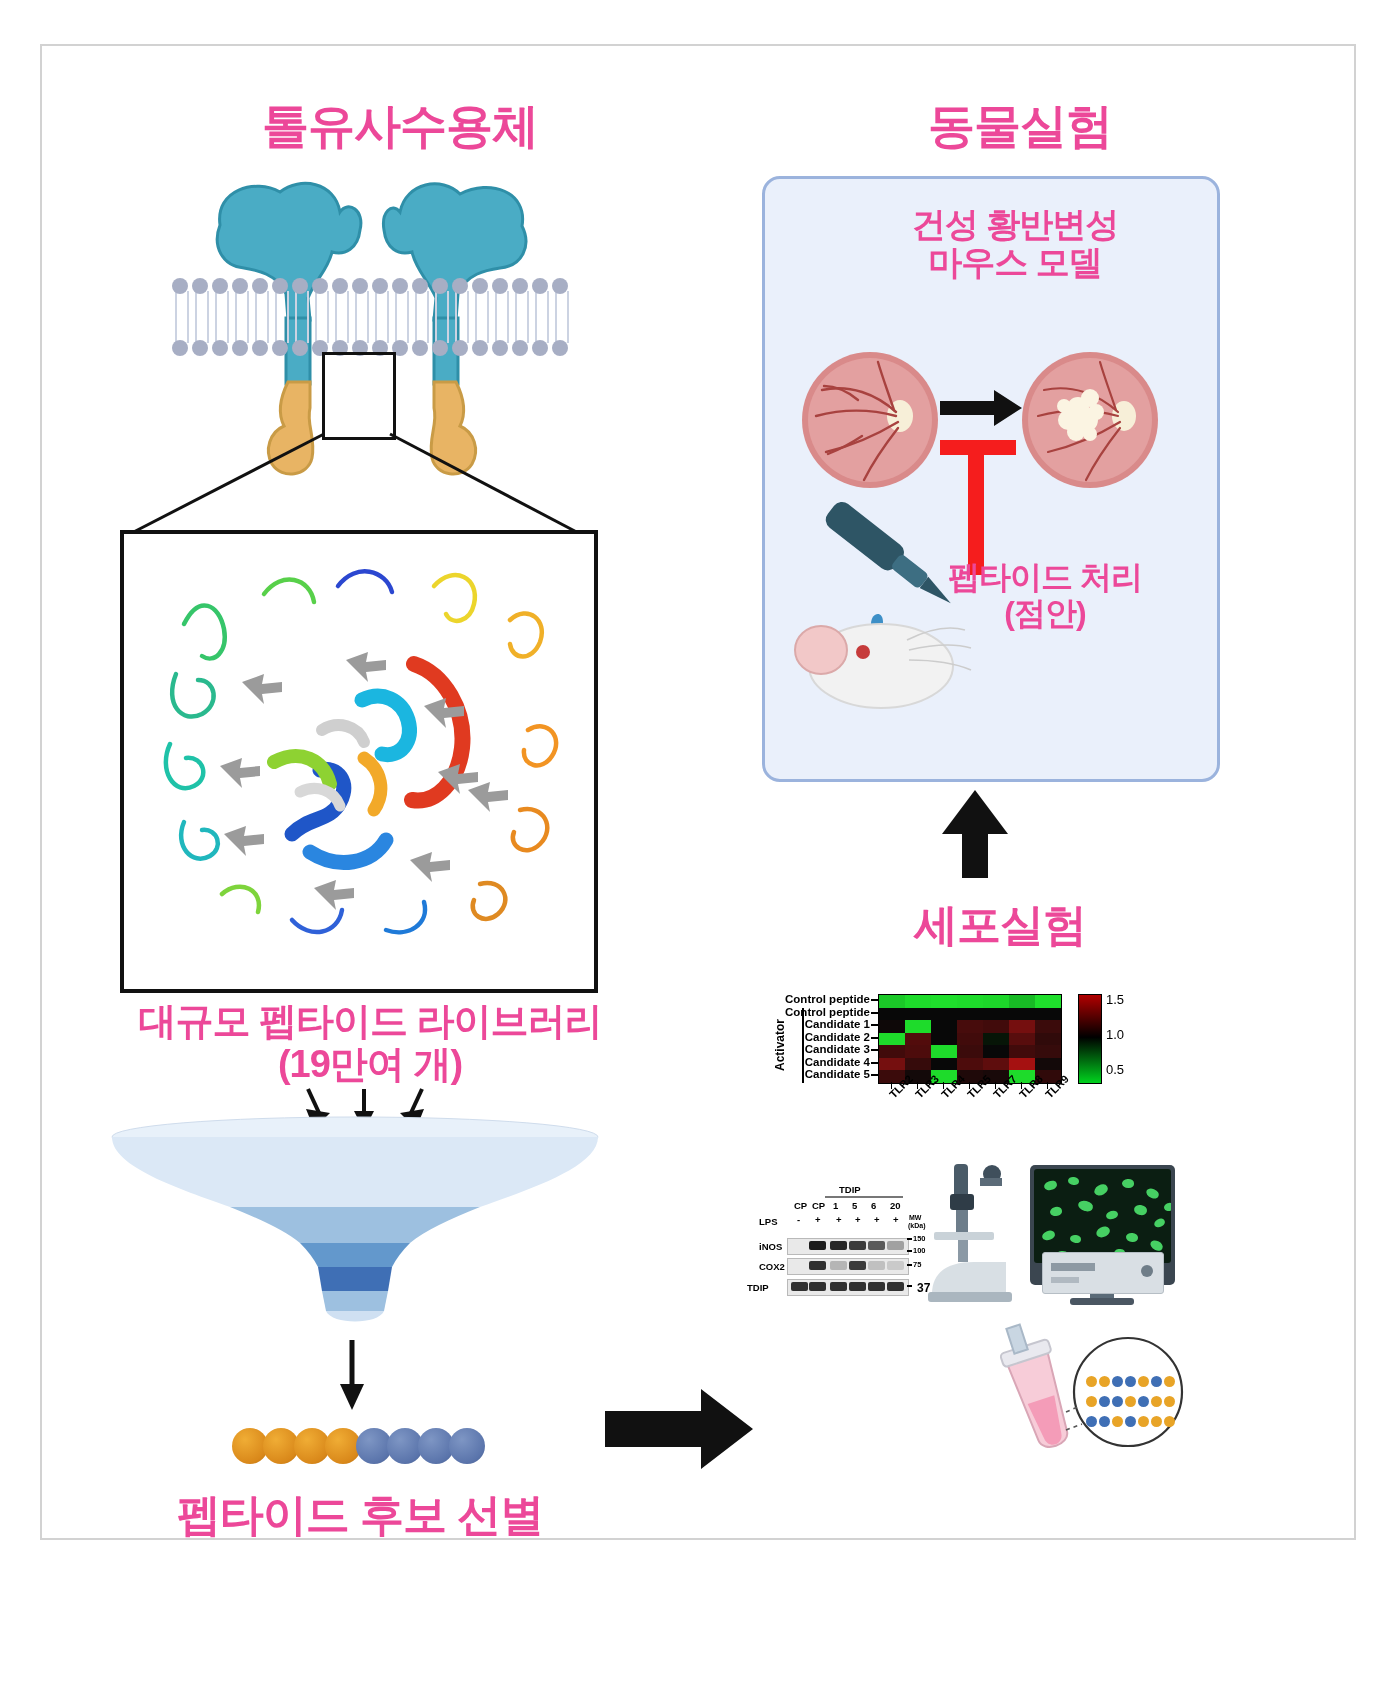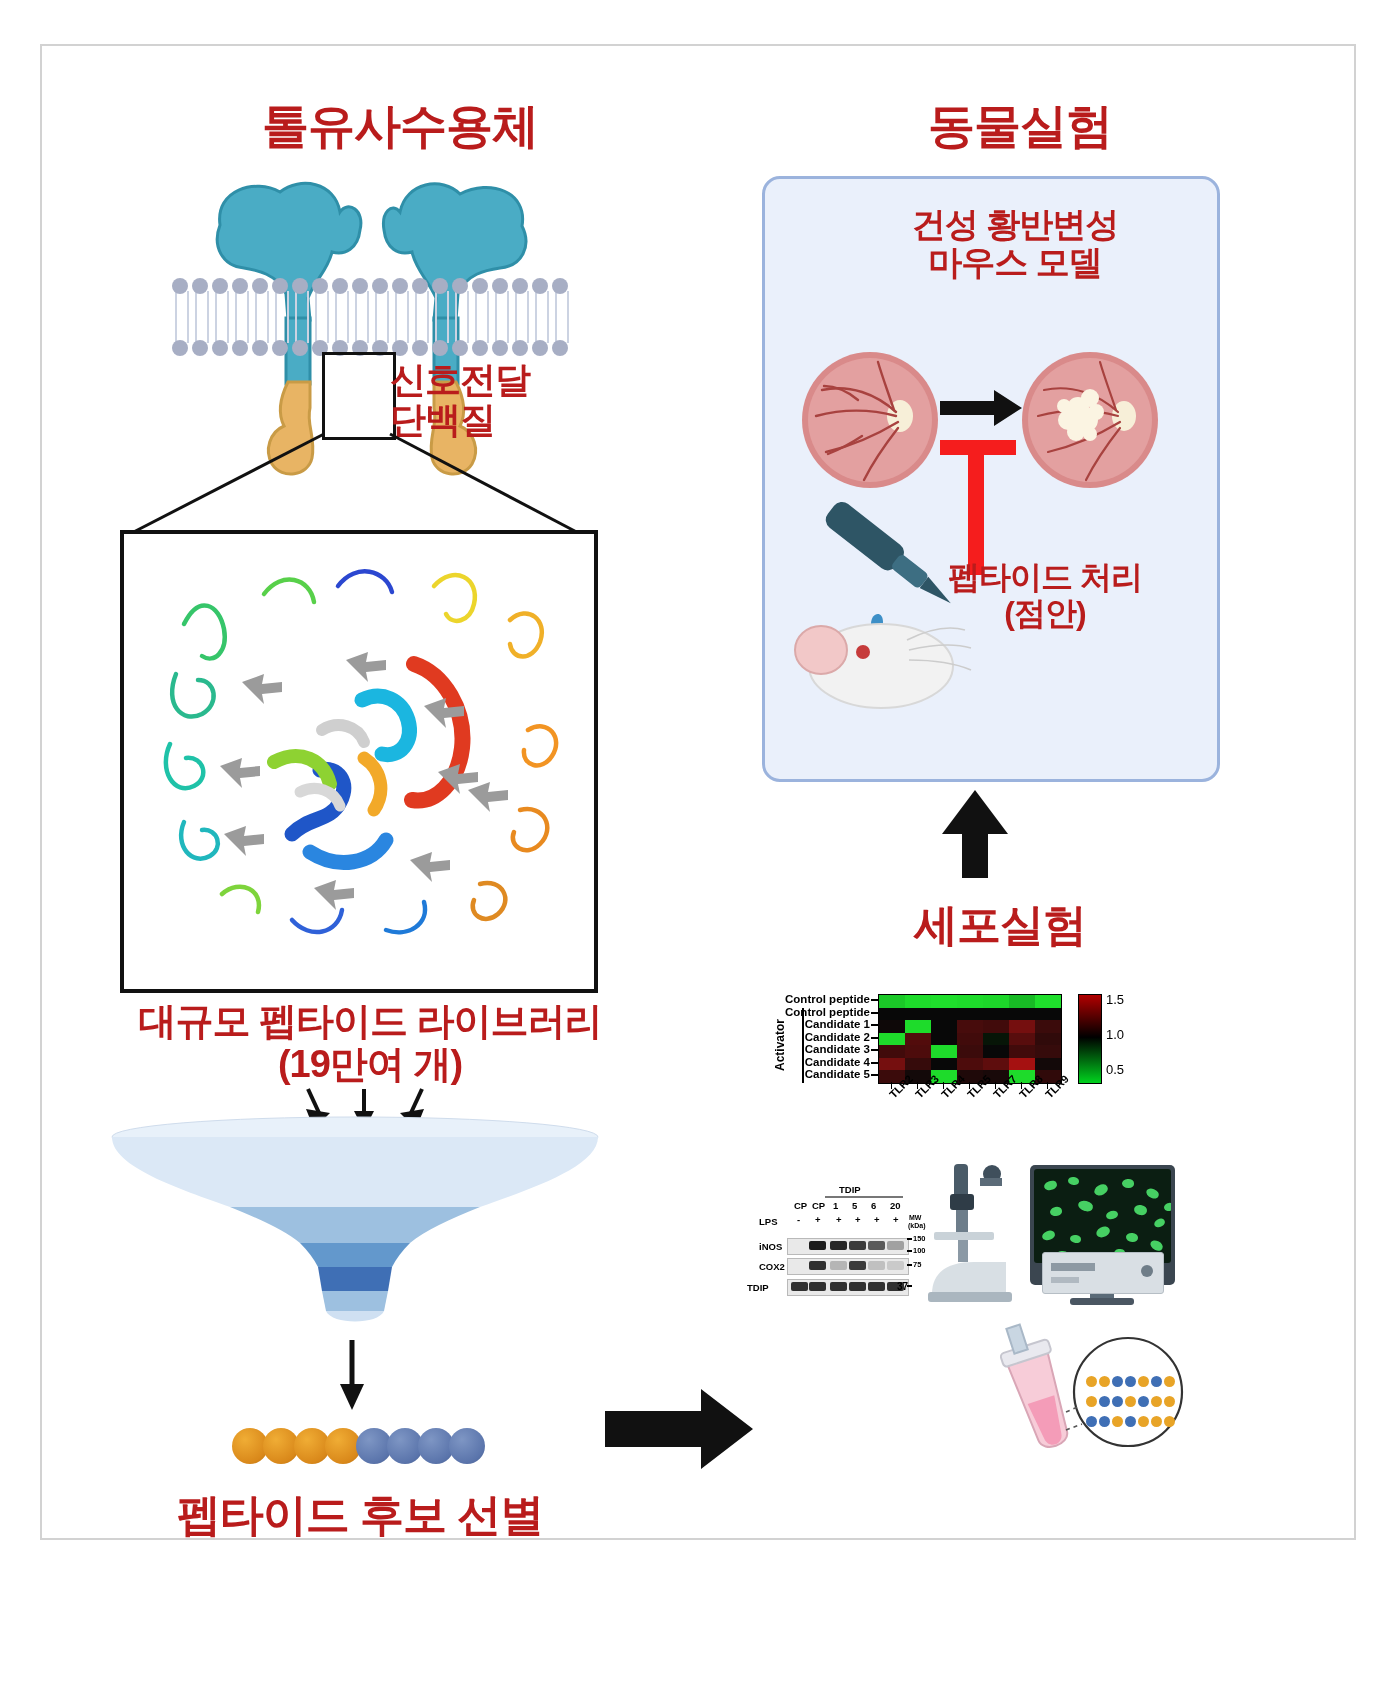--- a/index.html
+++ b/index.html
@@ -1,19 +1,19 @@
 <!DOCTYPE html>
 <html><head>
 <meta charset="utf-8">
 <style>
   html,body{margin:0;padding:0;background:#ffffff;}
   body{font-family:"Liberation Sans",sans-serif;}
   #page{position:relative;width:1400px;height:1689px;background:#ffffff;overflow:hidden;}
   .frame{position:absolute;left:40px;top:44px;width:1312px;height:1492px;border:2px solid #d2d2d2;background:#fff;}
-  .kt{position:absolute;font-weight:bold;color:#b91c1c;text-align:center;line-height:1.12;letter-spacing:-1px;}
+  .kt{position:absolute;font-weight:bold;color:#ec4899;text-align:center;line-height:1.12;letter-spacing:-1px;}
 
   
   #title-tlr{left:110px;top:100px;width:580px;font-size:47px;}
   #title-animal{left:800px;top:100px;width:440px;font-size:47px;}
   #label-signal{left:390px;top:360px;width:280px;font-size:36px;text-align:left;}
   #label-library{left:80px;top:1000px;width:580px;font-size:38px;}
   #label-candidate{left:100px;top:1490px;width:520px;font-size:44px;}
   #label-amd{left:830px;top:205px;width:370px;font-size:34px;}
   #label-peptide-tx{left:900px;top:560px;width:290px;font-size:32px;}
   #label-cell{left:860px;top:900px;width:280px;font-size:44px;}
@@ -269,24 +269,20 @@
           <div class="head"></div>
         </div>
         <div class="lipid up" style="left: 380px;">
           <div class="tail"></div>
           <div class="head"></div>
         </div>
       </div>
   </div>
 
   <div class="sigbox"></div>
-  <div class="kt" id="label-signal">
-    <span>신호전달</span><br>
-    <span>단백질</span>
-  </div>
 
   <svg class="connector" viewBox="0 0 470 190">
     <line x1="204" y1="84" x2="2" y2="188" stroke="#111" stroke-width="3"></line>
     <line x1="270" y1="84" x2="468" y2="188" stroke="#111" stroke-width="3"></line>
   </svg>
 
   <div class="zoombox">
     <svg width="462" height="447" viewBox="0 0 462 447">
       <g fill="none" stroke-linecap="round" stroke-width="4.5">
 
@@ -585,21 +581,21 @@
       <div class="wb-band" style="left: 95px; top: 98px; width: 17px; height: 9px; opacity: 0.9;"></div>
       <div class="wb-band" style="left: 114px; top: 98px; width: 17px; height: 9px; opacity: 0.9;"></div>
       <div class="wb-band" style="left: 133px; top: 98px; width: 17px; height: 9px; opacity: 0.9;"></div>
       <div class="wb-band" style="left: 152px; top: 98px; width: 17px; height: 9px; opacity: 0.9;"></div>
       <div class="wb-t" style="left: 178px; top: 50px; font-size: 7.5px;">150</div>
       <div style="position: absolute; left: 172px; top: 54px; width: 5px; height: 1.5px; background: rgb(0, 0, 0);"></div>
       <div class="wb-t" style="left: 178px; top: 62px; font-size: 7.5px;">100</div>
       <div style="position: absolute; left: 172px; top: 66px; width: 5px; height: 1.5px; background: rgb(0, 0, 0);"></div>
       <div class="wb-t" style="left: 178px; top: 76px; font-size: 7.5px;">75</div>
       <div style="position: absolute; left: 172px; top: 80px; width: 5px; height: 1.5px; background: rgb(0, 0, 0);"></div>
-      <div class="wb-t" style="left: 162px; top: 97px; font-size: 10px;">37</div>
+      <div class="wb-t" style="left: 182px; top: 97px; font-size: 12px;">37</div>
       <div style="position: absolute; left: 172px; top: 101px; width: 5px; height: 1.5px; background: rgb(0, 0, 0);"></div>
     </div>
 
   <svg class="scope" viewBox="0 0 100 145">
     <rect x="34" y="4" width="14" height="34" rx="4" fill="#4a5b68"></rect>
     <rect x="30" y="34" width="24" height="16" rx="3" fill="#2f3c47"></rect>
     <rect x="36" y="50" width="12" height="22" fill="#6d7d8a"></rect>
     <rect x="14" y="72" width="60" height="8" rx="2" fill="#c9d2d8"></rect>
     <rect x="38" y="80" width="10" height="22" fill="#8b99a5"></rect>
     <path d="M12,134 C12,112 28,102 54,102 L86,102 L86,134 Z" fill="#d8dfe4"></path>

